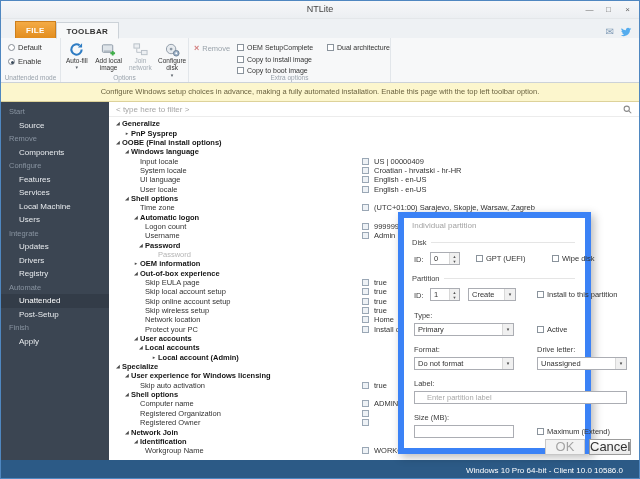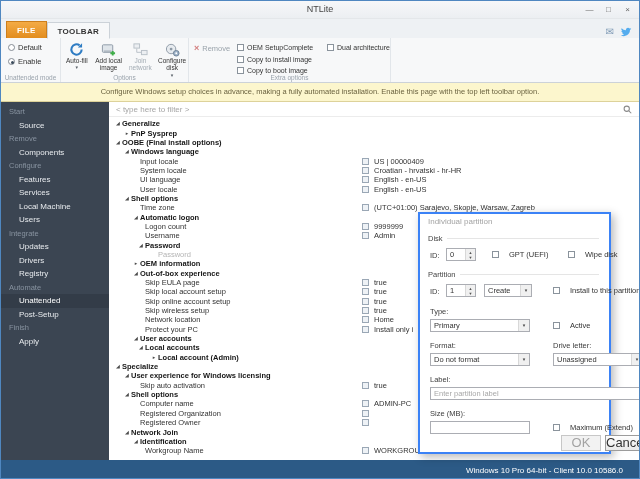--- a/index.html
+++ b/index.html
@@ -9,21 +9,21 @@
 
   
   .titlebar{height:18px;background:linear-gradient(#f6f7f9,#eceff2);position:relative;border-bottom:1px solid #e4e7ea}
   .title{position:absolute;left:0;right:0;top:0;text-align:center;font-size:9px;line-height:17px;color:#444}
   .winbtns{position:absolute;right:2px;top:1px;display:flex}
   .winbtn{width:19px;height:15px;font-size:8px;color:#666;text-align:center;line-height:15px;cursor:default}
 
   
   .tabrow{height:19px;background:#eef1f4;position:relative;display:flex;align-items:flex-end}
   .tab{font-size:8px;font-weight:bold;height:17px;line-height:17px;padding:0 10px;letter-spacing:.3px}
-  .tab.file{margin-left:5px;background:linear-gradient(#f4ab45,#e28d1f);color:#fff;border:1px solid #cd7f1c;border-bottom:none}
+  .tab.file{margin-left:14px;background:linear-gradient(#f4ab45,#e28d1f);color:#fff;border:1px solid #cd7f1c;border-bottom:none}
   .tab.toolbar{background:#f7f8f9;color:#333;border:1px solid #ccd2d8;border-bottom:1px solid #f7f8f9;margin-bottom:-1px}
   .social{position:absolute;right:7px;top:4px;display:flex;gap:6px;align-items:center}
   .envelope{font-size:10px;color:#7f9ab5;line-height:10px}
 
   
   .ribbon{height:45px;background:#f7f8f9;border-bottom:1px solid #ccd2d8;display:flex}
   .rgroup{position:relative;height:100%;border-right:1px solid #e2e6ea}
   .rglabel{position:absolute;bottom:1px;left:0;right:0;text-align:center;font-size:6.5px;color:#9aa3ac;white-space:nowrap}
   .g1{width:60px}.g2{width:128px}.g3{width:202px}
   .radrow{display:flex;align-items:center;gap:3px;font-size:7.5px;color:#333;margin:5px 0 0 7px}
@@ -62,33 +62,33 @@
   .e{display:inline-block;width:8px;font-size:5px;color:#4a4a4a;text-align:center;flex:none}
   .lbl{color:#333}
   .lbl.b{font-weight:bold;color:#151515}
   .lbl.dim{color:#b4b4b4}
   .l0{padding-left:5px}.l1{padding-left:14px}.l2{padding-left:23px}.l3{padding-left:28px}.l4{padding-left:41px}
   .val{position:absolute;left:253px;top:0;bottom:0;display:flex;align-items:center;gap:5px}
   .vicon{width:7px;height:7px;border:1px solid #9aa7b5;background:#eef2f6;flex:none}
   .vtext{font-size:7.5px;color:#333}
 
   
-  .dialog{position:absolute;left:417px;top:211px;width:193px;height:242px;background:#fff;border:2px solid #3b82f6;box-shadow:3px 3px 9px rgba(0,0,0,.28);z-index:20;font-size:7.5px;color:#333}
+  .dialog{position:absolute;left:397px;top:211px;width:193px;height:242px;background:#fff;border:6px solid #3b82f6;box-shadow:3px 3px 9px rgba(0,0,0,.28);z-index:20;font-size:7.5px;color:#333}
   .dtitle{position:absolute;left:8px;top:3px;font-size:8px;color:#a3a3a3}
   .dsec{position:absolute;left:8px;right:10px;display:flex;align-items:center;gap:4px;color:#444}
   .dsec .line{flex:1;height:1px;background:#e5e5e5}
   .dlab{position:absolute;color:#3c3c3c;white-space:nowrap}
   .spin{position:absolute;width:30px;height:13px;border:1px solid #abadb3;background:#fff}
   .sval{position:absolute;left:3px;top:0;line-height:11px;font-size:7.5px}
   .sarr{position:absolute;right:0;top:0;width:10px;height:100%;border-left:1px solid #d8d8d8;background:#f0f0f0;display:flex;flex-direction:column;align-items:center;justify-content:center;font-size:4px;line-height:5px;color:#555}
   .combo{position:absolute;height:13px;border:1px solid #abadb3;background:#fff}
   .ctext{position:absolute;left:3px;top:0;line-height:11px;font-size:7.5px;color:#333;white-space:nowrap}
   .ca{position:absolute;right:0;top:0;width:11px;height:100%;border-left:1px solid #d8d8d8;background:#f0f0f0;text-align:center;font-size:5px;line-height:11px;color:#444}
-  .dcheck{position:absolute;display:flex;align-items:center;gap:10px;white-space:nowrap}
-  .dinput{position:absolute;height:13px;border:1px solid #abadb3;font-size:7.5px;padding-left:3px;color:#333;outline:none;font-family:"Liberation Sans",sans-serif}
+  .dcheck{position:absolute;display:flex;align-items:center;gap:3px;white-space:nowrap}
+  .dinput{position:absolute;height:13px;border:1px solid #abadb3;font-size:7.5px;padding-left:12px;color:#333;outline:none;font-family:"Liberation Sans",sans-serif}
   .dinput::placeholder{color:#a8a8a8}
   .dbtn{position:absolute;width:40px;height:16px;border:1px solid #9c9c9c;background:linear-gradient(#fefefe,#e9e9e9);text-align:center;line-height:14px;font-size:13px;color:#333;cursor:default}
   .dbtn.disabled{color:#a3a3a3;border-color:#c7c7c7;background:#f2f2f2}
 
   
   .statusbar{height:20px;background:#2c5a86;display:flex;align-items:center;justify-content:flex-end;padding-right:16px}
   .statustext{color:#fff;font-size:8px}
 </style>
 </head>
 <body>

